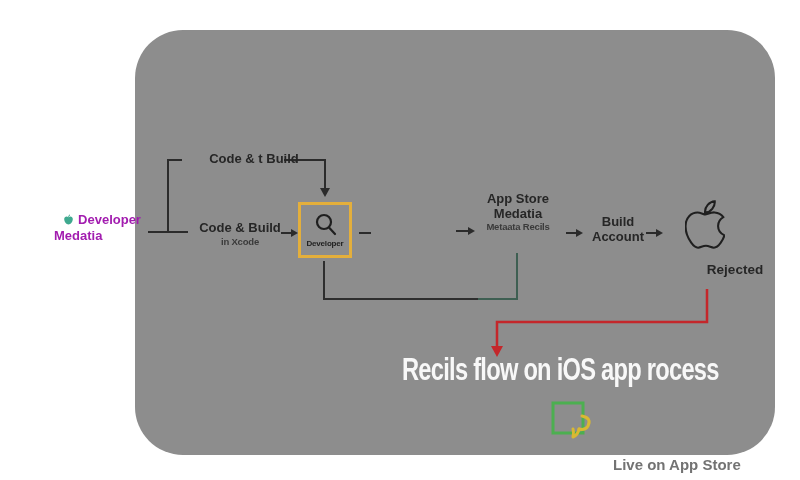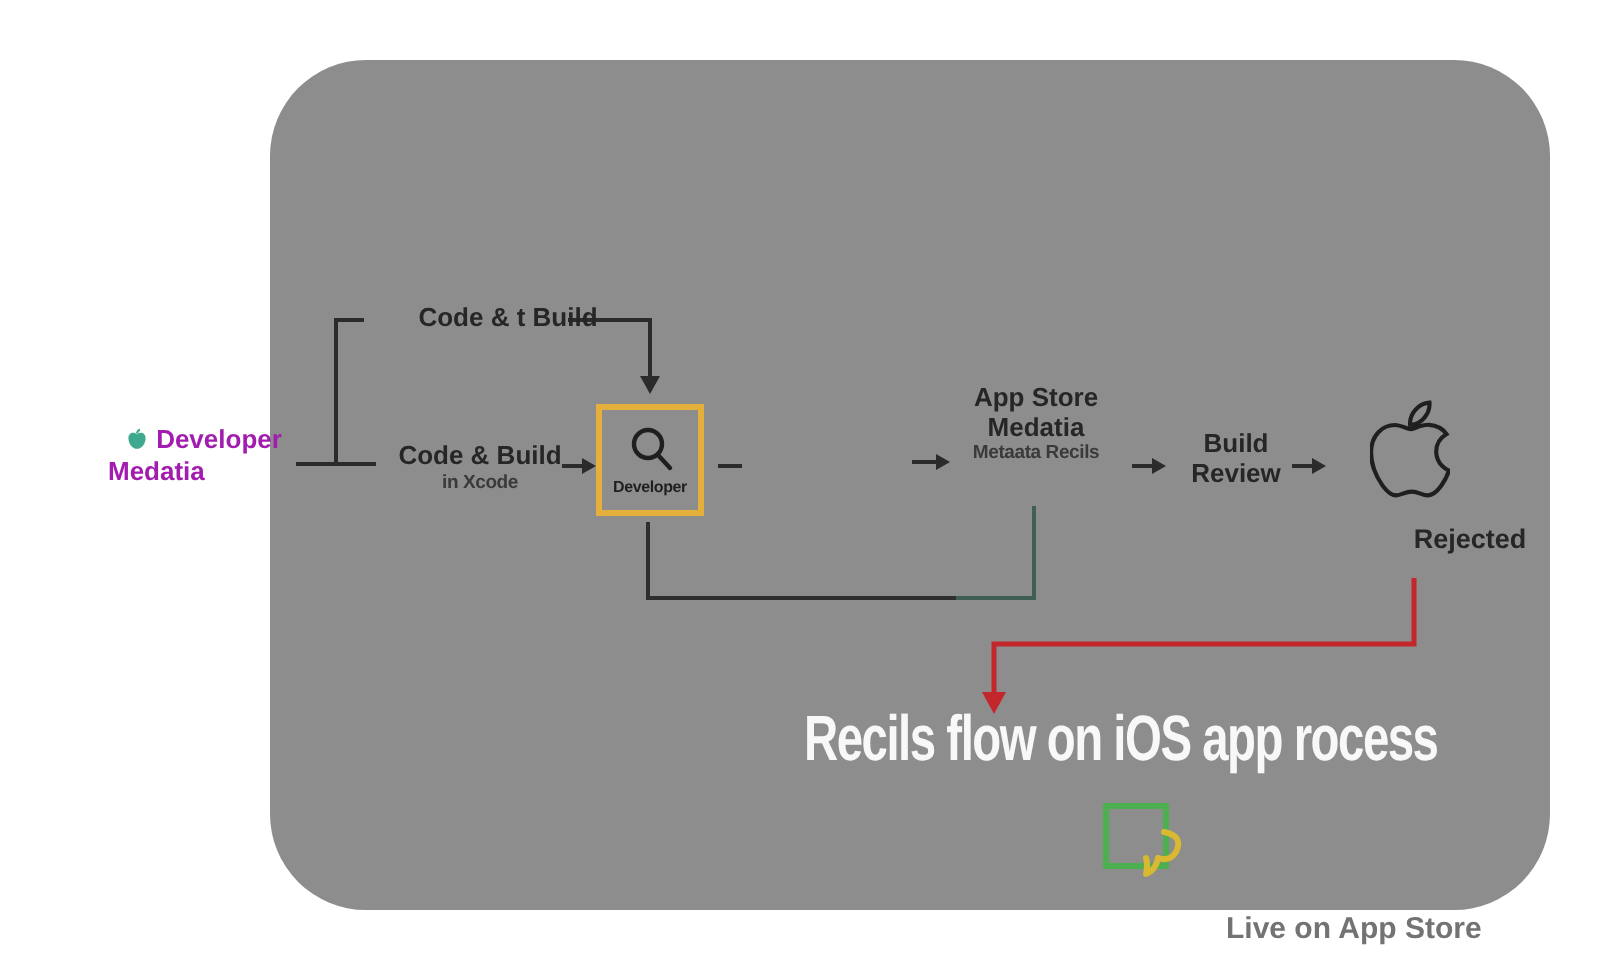--- a/index.html
+++ b/index.html
@@ -89,21 +89,21 @@
 
 
   <div class="lbl" style="left:475px;top:192px;width:86px;">
     <div class="t13">App Store</div>
     <div class="t13">Medatia</div>
     <div class="sub">Metaata Recils</div>
   </div>
 
   <div class="lbl" style="left:590px;top:215px;width:56px;">
     <div class="t13">Build</div>
-    <div class="t13">Review</div>
+    <div class="t13">Account</div>
   </div>
 
   <svg class="apple-logo" width="40" height="53" viewBox="0 0 384 512">
     <path fill="none" stroke="#1f1f1f" stroke-width="20" d="M318.7 268.7c-.2-36.7 16.4-64.4 50-84.8-18.8-26.9-47.2-41.7-84.7-44.6-35.5-2.8-74.3 20.7-88.5 20.7-15 0-49.4-19.7-76.4-19.7C63.3 140.3 4 184.8 4 273.5q0 39.3 14.4 81.2c12.8 36.7 59 126.7 107.2 125.2 25.2-.6 43-17.9 75.8-17.9 31.8 0 48.3 17.9 76.4 17.9 48.6-.7 90.4-82.5 102.6-119.3-65.2-30.7-61.7-90-61.7-91.9zm-56.6-164.2c27.3-32.4 24.8-61.9 24-72.5-24.1 1.4-52 16.4-67.9 34.9-17.5 19.8-27.8 44.3-25.6 71.9 26.1 2 49.9-11.4 69.5-34.3z"></path>
   </svg>
 
   <div class="lbl rejected">Rejected</div>
 
   <div class="banner">Recils flow on iOS app rocess</div>
 

